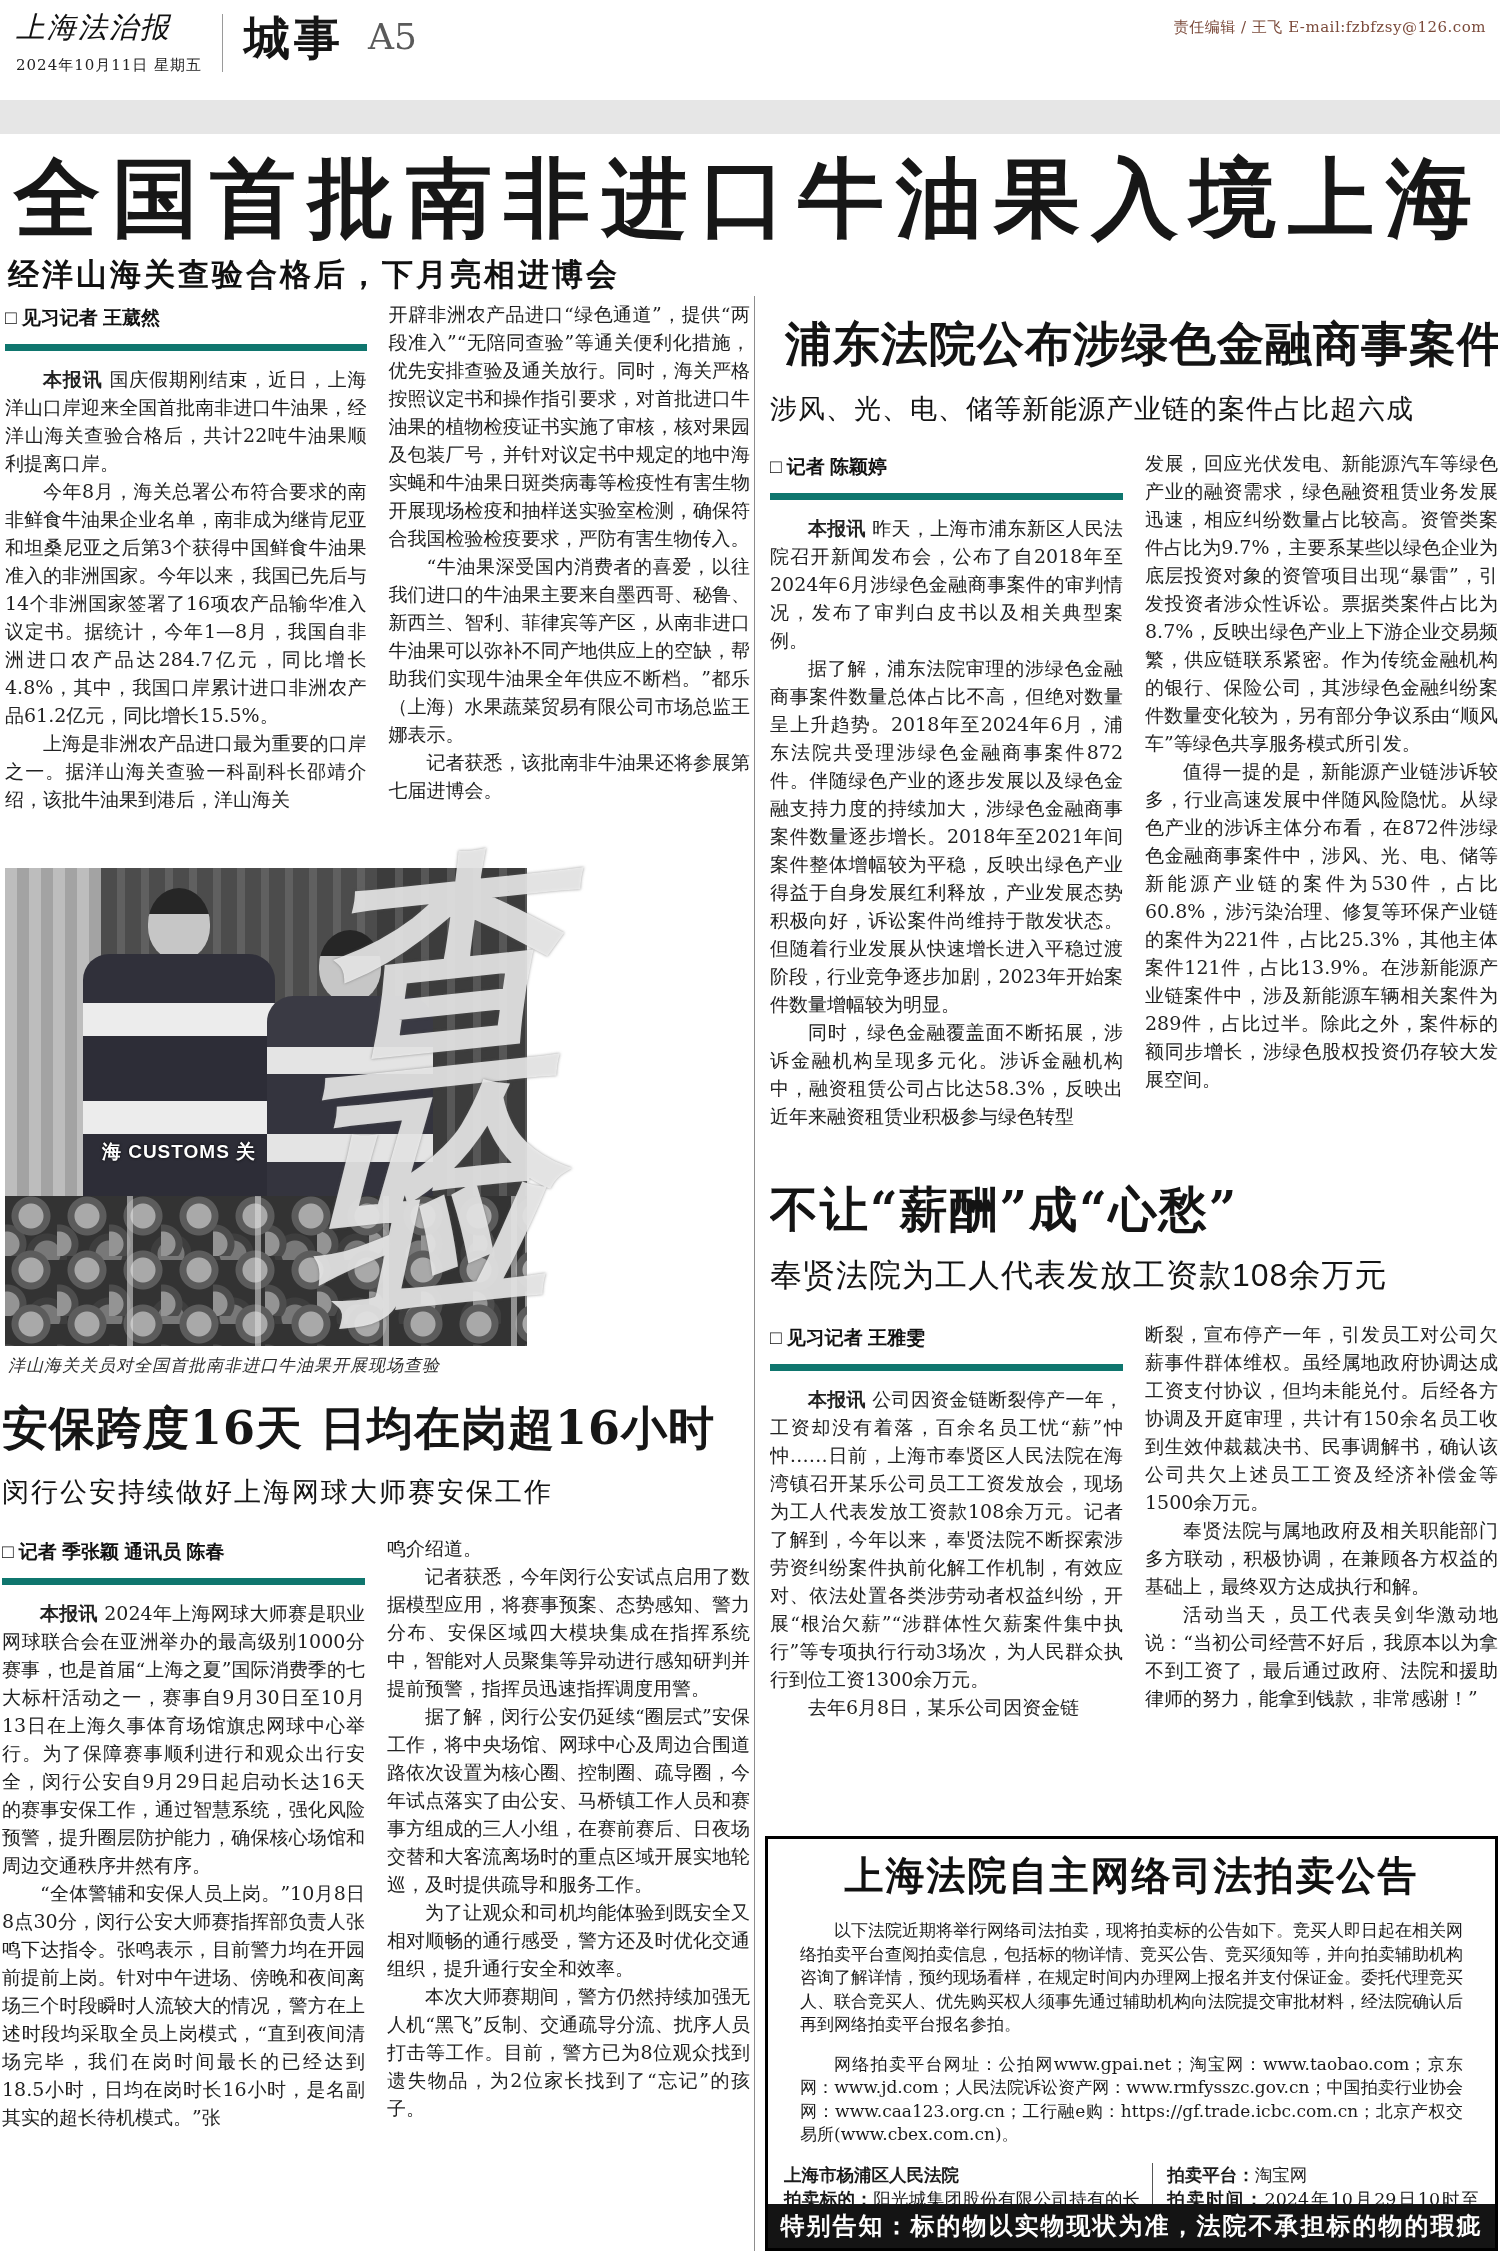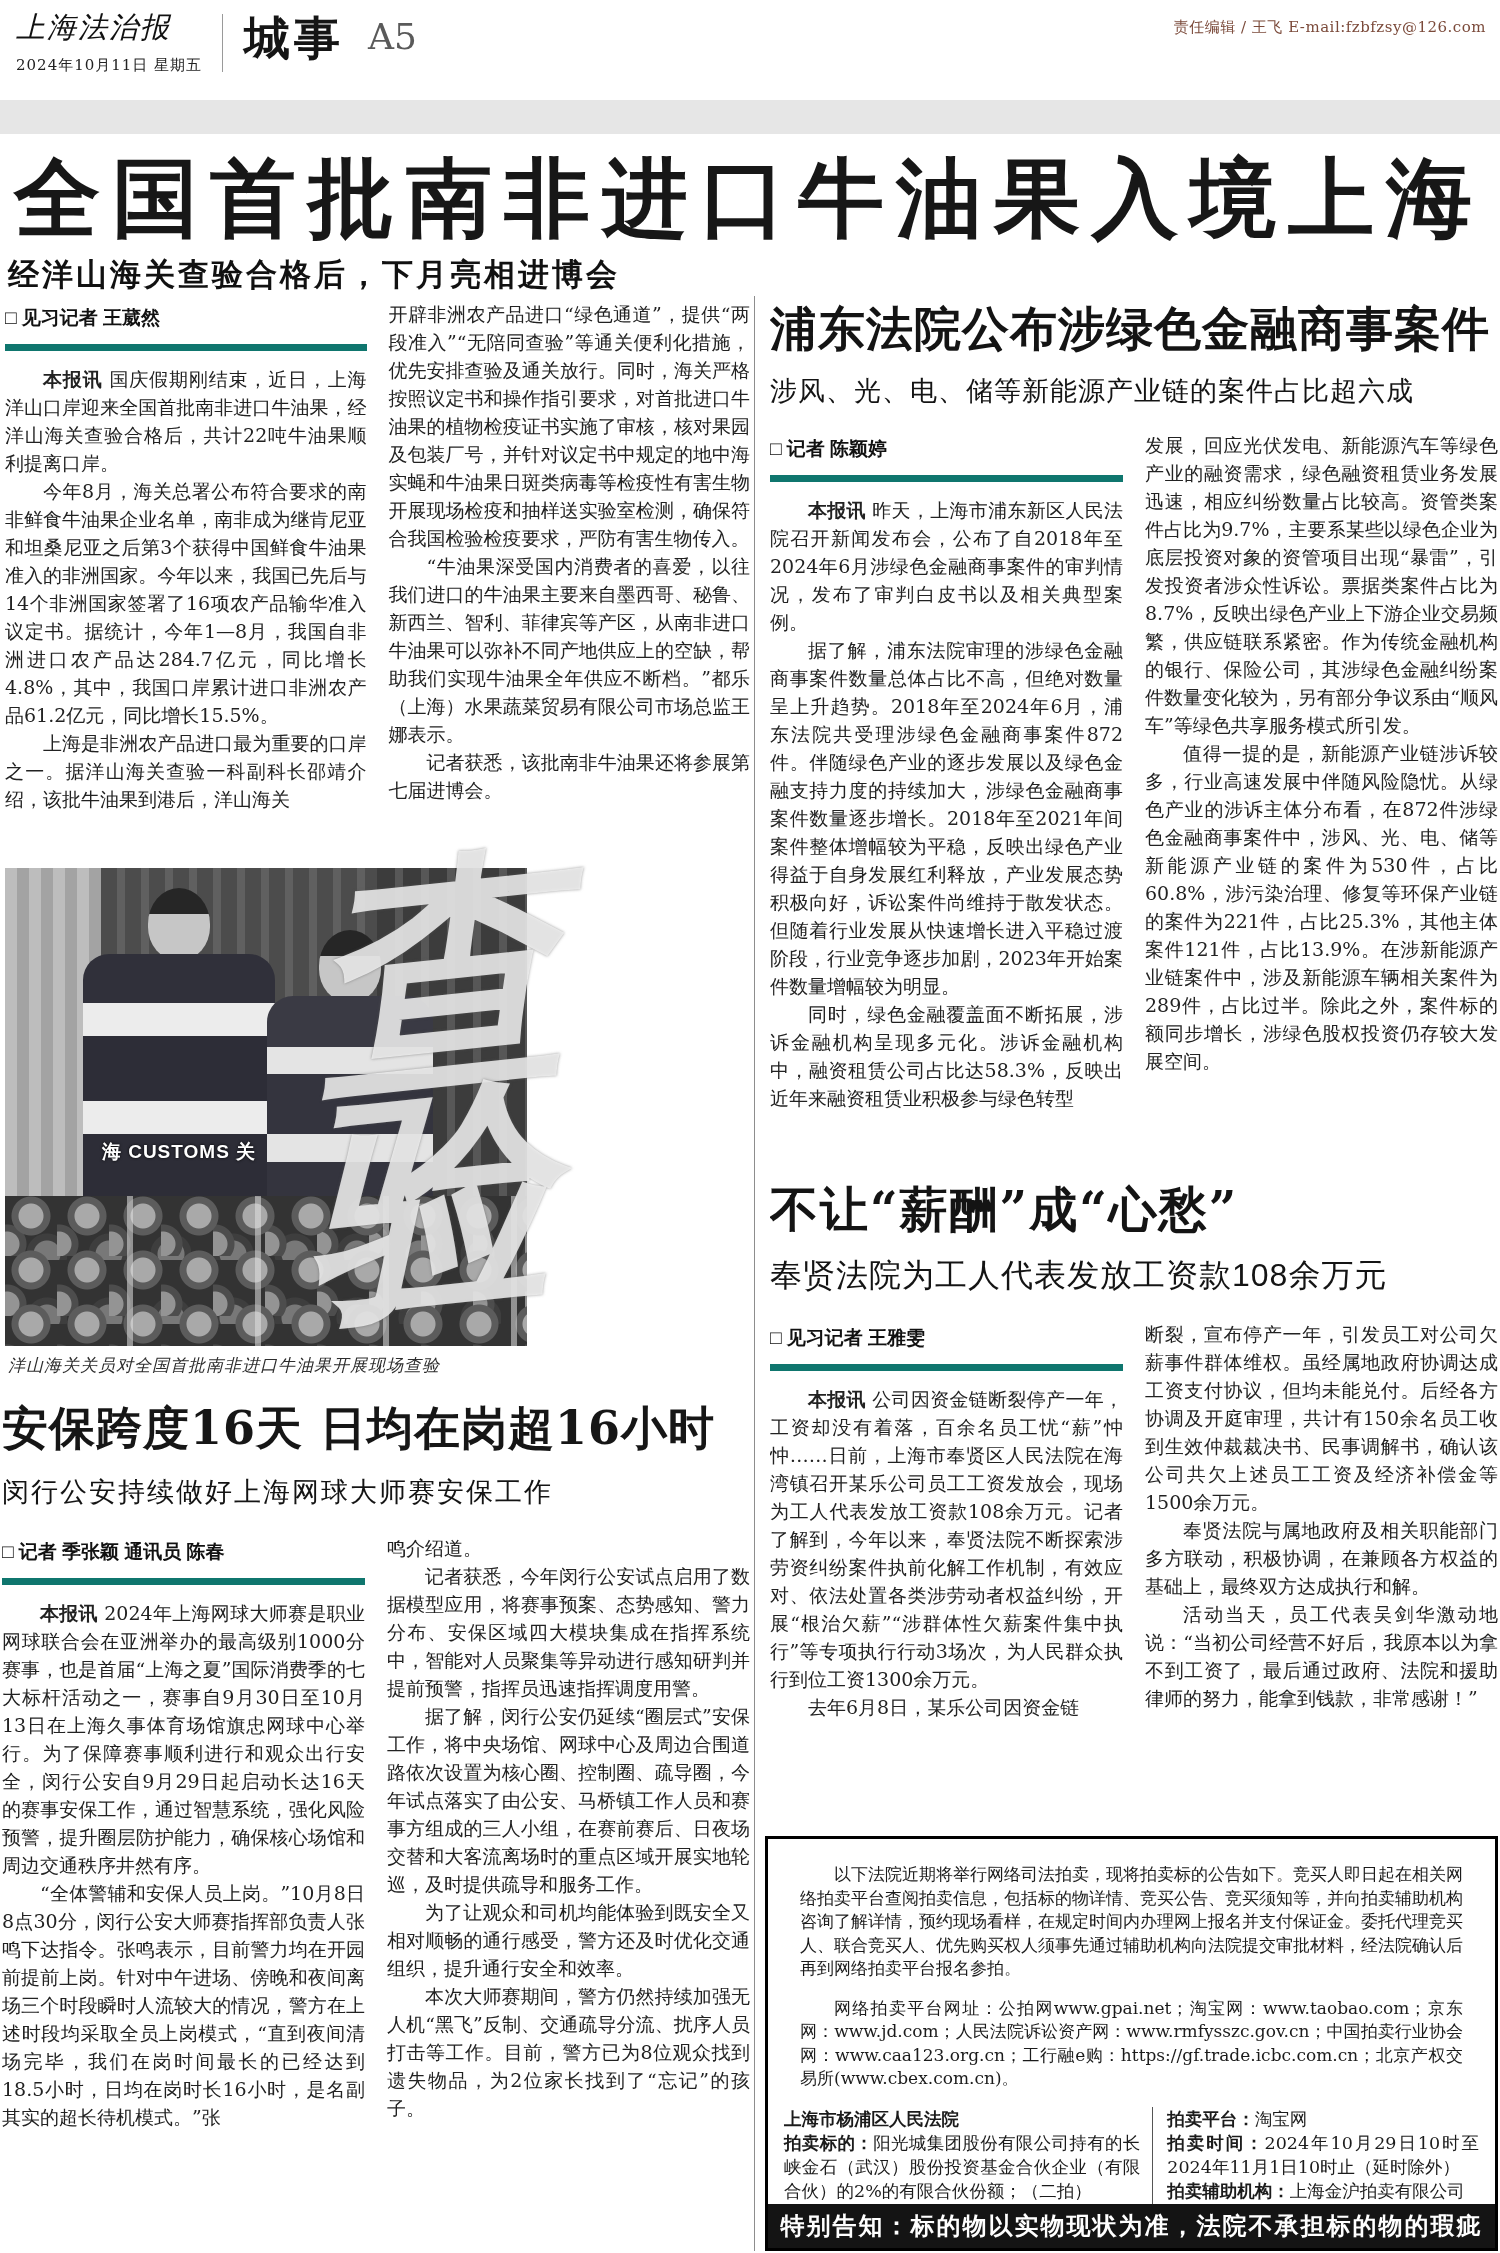--- a/index.html
+++ b/index.html
@@ -66,21 +66,21 @@
       font-style:italic;color:#2d2d2d;letter-spacing:1px;}
   
   .security{position:absolute;left:2px;top:1398px;width:748px;height:853px;overflow:hidden;}
   .sec-headline{margin:0;font-size:46px;font-weight:900;letter-spacing:1px;color:#161616;white-space:nowrap;}
   .sec-subhead{font-family:"Liberation Sans",sans-serif;font-size:27px;font-weight:500;
                letter-spacing:2px;margin-top:14px;color:#141414;}
   .sec-cols{margin-top:24px;}
   
   .zone-divider{position:absolute;left:754px;top:296px;width:1px;height:1955px;background:#8d8d8d;}
   .green{position:absolute;left:770px;top:298px;width:728px;height:878px;overflow:hidden;}
-  .g-headline{margin:0;font-size:47px;font-weight:900;letter-spacing:1px;white-space:nowrap;color:#141414;}
+  .g-headline{margin:15px;font-size:47px;font-weight:900;letter-spacing:1px;white-space:nowrap;color:#141414;}
   .g-subhead{font-family:"Liberation Sans",sans-serif;font-size:27px;font-weight:500;
              letter-spacing:1px;margin-top:12px;color:#141414;}
   .g-cols{margin-top:22px;}
   .salary{position:absolute;left:770px;top:1178px;width:728px;height:650px;overflow:hidden;}
   .s-headline{margin:0;font-size:48px;font-weight:900;letter-spacing:2px;white-space:nowrap;color:#141414;}
   .s-subhead{font-family:"Liberation Sans",sans-serif;font-size:32px;font-weight:500;
              letter-spacing:1px;margin-top:12px;color:#141414;}
   .s-cols{margin-top:22px;}
   
   .auction{position:absolute;left:765px;top:1836px;width:733px;height:415px;box-sizing:border-box;
@@ -205,20 +205,21 @@
       </div>
       <div class="col">
         <p class="cont">断裂，宣布停产一年，引发员工对公司欠薪事件群体维权。虽经属地政府协调达成工资支付协议，但均未能兑付。后经各方协调及开庭审理，共计有150余名员工收到生效仲裁裁决书、民事调解书，确认该公司共欠上述员工工资及经济补偿金等1500余万元。</p>
         <p>奉贤法院与属地政府及相关职能部门多方联动，积极协调，在兼顾各方权益的基础上，最终双方达成执行和解。</p>
         <p>活动当天，员工代表吴剑华激动地说：“当初公司经营不好后，我原本以为拿不到工资了，最后通过政府、法院和援助律师的努力，能拿到钱款，非常感谢！”</p>
       </div>
     </div>
   </div>
 
   <div class="auction">
+    <h2 class="a-title">上海法院自主网络司法拍卖公告</h2>
     <div class="a-body">
       <p>以下法院近期将举行网络司法拍卖，现将拍卖标的公告如下。竞买人即日起在相关网络拍卖平台查阅拍卖信息，包括标的物详情、竞买公告、竞买须知等，并向拍卖辅助机构咨询了解详情，预约现场看样，在规定时间内办理网上报名并支付保证金。委托代理竞买人、联合竞买人、优先购买权人须事先通过辅助机构向法院提交审批材料，经法院确认后再到网络拍卖平台报名参拍。</p>
       <p>网络拍卖平台网址：公拍网www.gpai.net；淘宝网：www.taobao.com；京东网：www.jd.com；人民法院诉讼资产网：www.rmfysszc.gov.cn；中国拍卖行业协会网：www.caa123.org.cn；工行融e购：https://gf.trade.icbc.com.cn；北京产权交易所(www.cbex.com.cn)。</p>
     </div>
     <div class="a-details">
       <div class="a-left">
         <p class="a-row a-court">上海市杨浦区人民法院</p>
         <p class="a-row"><span class="a-label">拍卖标的：</span><span>阳光城集团股份有限公司持有的长峡金石（武汉）股份投资基金合伙企业（有限合伙）的2%的有限合伙份额；（二拍）</span></p>
         <p class="a-row"><span class="a-label">起拍价：</span><span>8000万元</span></p>
         <p class="a-row"></p>

